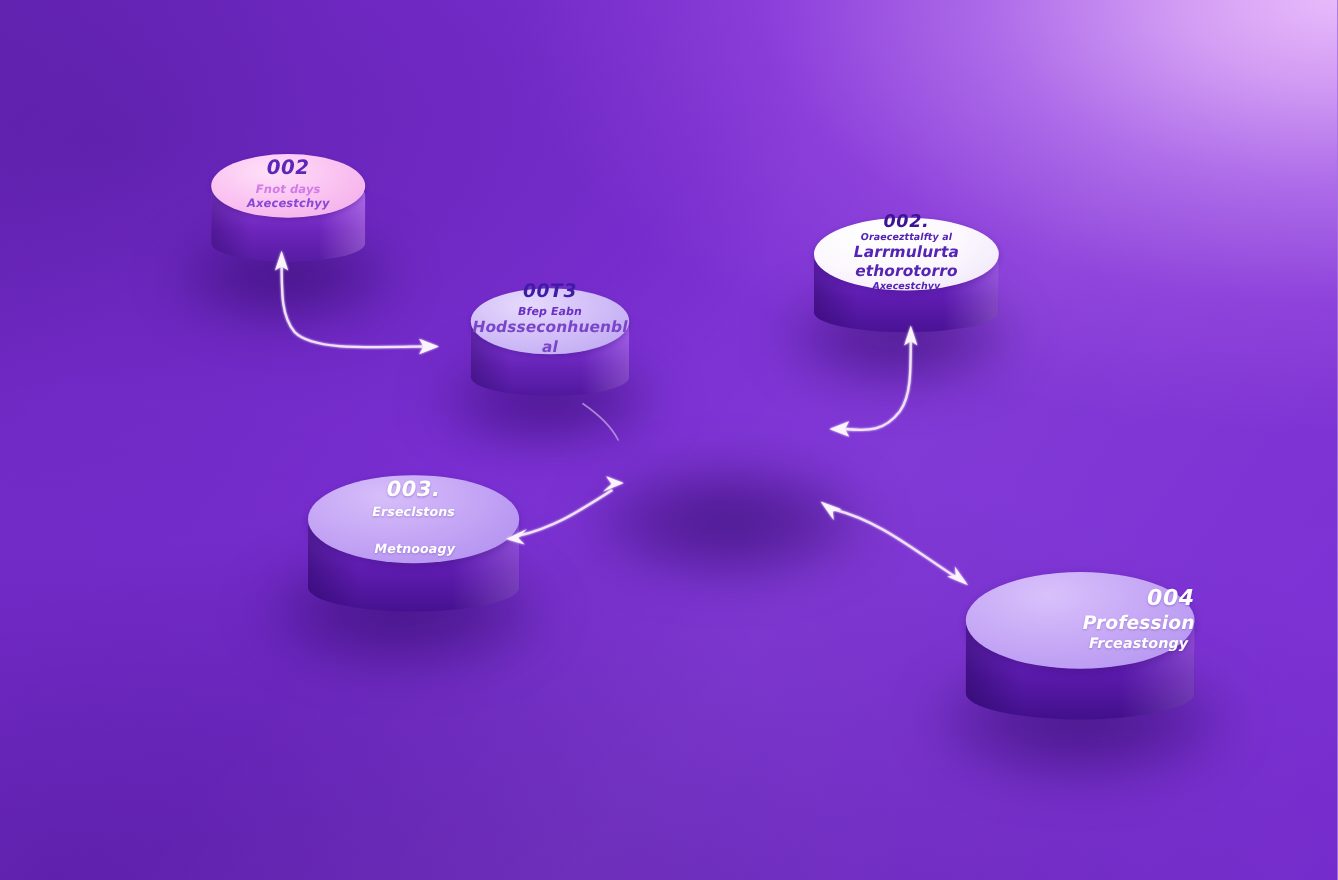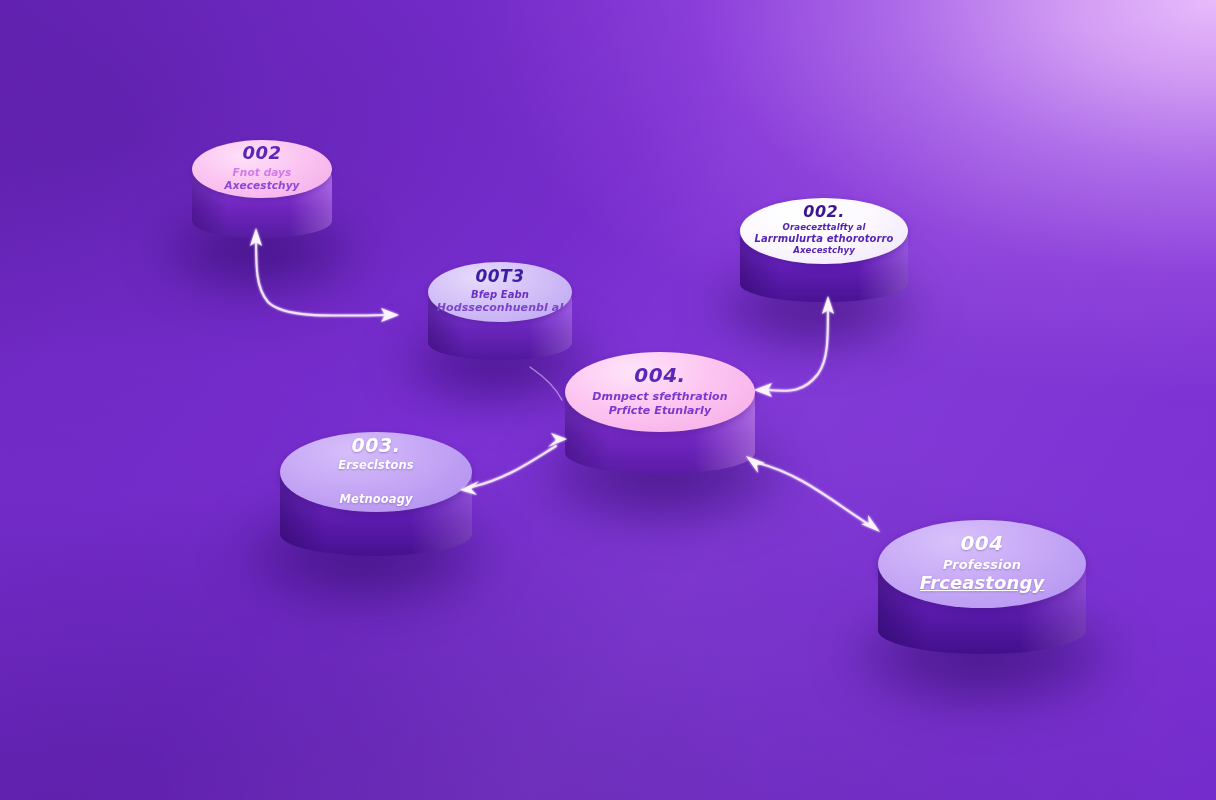--- a/index.html
+++ b/index.html
@@ -132,98 +132,80 @@
                   background:linear-gradient(180deg,#9850E2 0%,#8339D8 28%,#6724B8 64%,#50189D 100%);">
         <div style="position:absolute;left:0;top:0;width:26%;height:100%;background:linear-gradient(90deg,rgba(38,6,92,0.40),rgba(38,6,92,0));"></div>
         <div style="position:absolute;right:0;top:0;width:30%;height:100%;background:linear-gradient(270deg,rgba(226,180,255,0.28),rgba(226,180,255,0));"></div>
       </div>
       <div class="cyl-top" style="height:60px;
                   background:radial-gradient(ellipse at 36% 26%, #E6DAFC 0%, #D3C0F8 45%, #BBA3F0 100%);
                   box-shadow:0 2px 5px rgba(55,12,115,0.30);">
         <div class="num" style="font-size:17px; color:#3F1CA4; margin-top:-2px;">00T3</div>
         <div class="lines">
           <div class="ln" style="font-size:10px;color:#6B30C4;">Bfep Eabn</div>
-          <div class="ln" style="font-size:11px;color:#7A45C9;">Hodsseconhuenbl al</div>
+          <div class="ln" style="font-size:14px;color:#7A45C9;">Hodsseconhuenbl al</div>
         </div>
       </div>
     </div>
   </div>
 
   <div class="node" style="left:740px; top:198px; width:168px; height:118px;">
     <div class="cyl-wrap" style="left:0; top:0; width:168px; height:116px;">
       <div class="cyl-side" style="top:22px; height:82px;
                   background:linear-gradient(180deg,#9246E2 0%,#7C2FD6 26%,#5E1CB0 62%,#491295 100%);">
         <div style="position:absolute;left:0;top:0;width:24%;height:100%;background:linear-gradient(90deg,rgba(36,4,90,0.42),rgba(36,4,90,0));"></div>
         <div style="position:absolute;right:0;top:0;width:30%;height:100%;background:linear-gradient(270deg,rgba(226,180,255,0.30),rgba(226,180,255,0));"></div>
       </div>
       <div class="cyl-top" style="height:66px;
                   background:radial-gradient(ellipse at 36% 24%, #FFFFFF 0%, #FCF8FE 48%, #EDE2F9 100%);
                   box-shadow:0 2px 6px rgba(50,10,105,0.32);">
         <div class="num" style="font-size:16px; color:#3D1494; margin-top:-3px;text-align:center;">002.</div>
         <div class="lines" style="margin-top:2px;">
           <div class="ln" style="font-size:8.6px;color:#5524B4;">Oraecezttalfty al</div>
-          <div class="ln" style="font-size:10px;color:#5524B4;">Larrmulurta ethorotorro</div>
+          <div class="ln" style="font-size:14px;color:#5524B4;">Larrmulurta ethorotorro</div>
           <div class="ln" style="font-size:8.6px;color:#5524B4;">Axecestchyy</div>
         </div>
       </div>
     </div>
   </div>
 
-  <div class="node" style="left:565px; top:352px; width:190px; height:138px;">
-    <div class="cyl-wrap" style="left:0; top:0; width:190px; height:136px;">
-      <div class="cyl-side" style="top:24px; height:98px;
-                  background:linear-gradient(180deg,#A75FE9 0%,#9144DF 24%,#7328C2 60%,#5A1BA6 100%);">
-        <div style="position:absolute;left:0;top:0;width:24%;height:100%;background:linear-gradient(90deg,rgba(40,6,96,0.40),rgba(40,6,96,0));"></div>
-        <div style="position:absolute;right:0;top:0;width:32%;height:100%;background:linear-gradient(270deg,rgba(248,200,255,0.34),rgba(248,200,255,0));"></div>
-      </div>
-      <div class="cyl-top" style="height:80px;
-                  background:radial-gradient(ellipse at 36% 24%, #FFE4FA 0%, #FCC6F1 44%, #F5A9E6 100%);
-                  box-shadow:0 3px 7px rgba(60,14,120,0.32);">
-        <div class="num" style="font-size:20px; color:#5B27B8; margin-top:-2px;">004.</div>
-        <div class="lines" style="margin-top:4px;">
-          <div class="ln" style="font-size:11px;color:#7A38CE;">Dmnpect sfefthration</div>
-          <div class="ln" style="font-size:11px;color:#7A38CE;">Prficte Etunlarly</div>
-        </div>
-      </div>
-    </div>
-  </div>
 
   <div class="node" style="left:280px; top:432px; width:192px; height:140px;">
     <div class="cyl-wrap" style="left:0; top:0; width:192px; height:138px;">
       <div class="cyl-side" style="top:24px; height:100px;
                   background:linear-gradient(180deg,#8D44DB 0%,#7A31CE 26%,#5E1CAF 62%,#461190 100%);">
         <div style="position:absolute;left:0;top:0;width:24%;height:100%;background:linear-gradient(90deg,rgba(34,4,88,0.44),rgba(34,4,88,0));"></div>
         <div style="position:absolute;right:0;top:0;width:32%;height:100%;background:linear-gradient(270deg,rgba(220,172,252,0.26),rgba(220,172,252,0));"></div>
       </div>
       <div class="cyl-top" style="height:80px;
                   background:radial-gradient(ellipse at 36% 24%, #D6BEFA 0%, #C5A6F5 46%, #AE8CEE 100%);
                   box-shadow:0 3px 7px rgba(50,10,105,0.30);">
         <div class="num" style="font-size:19px; color:#FFFFFF; margin-top:-2px; text-shadow:0 1px 2px rgba(70,20,140,0.35);">003.</div>
-        <div class="lines" style="margin-top:3px;">
+        <div class="lines" style="margin-top:3px;text-align:right;">
           <div class="ln" style="font-size:11.5px;color:#FFFFFF;text-shadow:0 1px 2px rgba(70,20,140,0.30);">Erseclstons</div>
           <div class="ln" style="font-size:11.5px;color:#FFFFFF;text-shadow:0 1px 2px rgba(70,20,140,0.30);margin-top:20px;">Metnooagy</div>
         </div>
       </div>
     </div>
   </div>
 
   <div class="node" style="left:878px; top:520px; width:208px; height:152px;">
     <div class="cyl-wrap" style="left:0; top:0; width:208px; height:150px;">
       <div class="cyl-side" style="top:26px; height:108px;
                   background:linear-gradient(180deg,#8B42DA 0%,#782FCC 26%,#5A1AAB 62%,#42108B 100%);">
         <div style="position:absolute;left:0;top:0;width:24%;height:100%;background:linear-gradient(90deg,rgba(32,4,86,0.46),rgba(32,4,86,0));"></div>
         <div style="position:absolute;right:0;top:0;width:32%;height:100%;background:linear-gradient(270deg,rgba(220,172,252,0.24),rgba(220,172,252,0));"></div>
       </div>
       <div class="cyl-top" style="height:88px;
                   background:radial-gradient(ellipse at 36% 24%, #D8C1FB 0%, #C7A9F6 46%, #B091EF 100%);
-                  box-shadow:0 3px 8px rgba(48,8,100,0.30);">
+                  box-shadow:0 3px 8px rgba(48,8,100,0.30);align-items:flex-end;">
         <div class="num" style="font-size:20px; color:#FFFFFF; margin-top:-1px; text-shadow:0 1px 2px rgba(70,20,140,0.35);">004</div>
         <div class="lines" style="margin-top:3px;">
-          <div class="ln" style="font-size:13px;color:#FFFFFF;text-shadow:0 1px 2px rgba(70,20,140,0.30);">Profession</div>
-          <div class="ln" style="font-size:18px;color:#FFFFFF;text-shadow:0 1px 2px rgba(70,20,140,0.30);text-decoration:underline;">Frceastongy</div>
+          <div class="ln" style="font-size:17px;color:#FFFFFF;text-shadow:0 1px 2px rgba(70,20,140,0.30);">Profession</div>
+          <div class="ln" style="font-size:13px;color:#FFFFFF;text-shadow:0 1px 2px rgba(70,20,140,0.30);">Frceastongy</div>
         </div>
       </div>
     </div>
   </div>
 
   <svg id="arrows" width="1216" height="800" viewBox="0 0 1216 800">
     <defs>
       <filter id="softglow" x="-50%" y="-50%" width="200%" height="200%">
         <feGaussianBlur stdDeviation="1.1" result="b"></feGaussianBlur>
         <feMerge>

